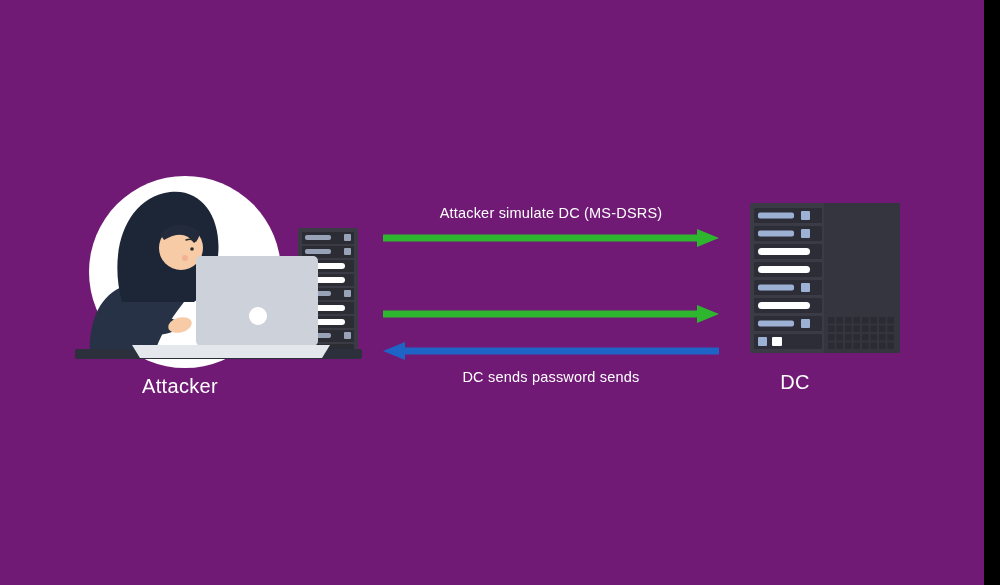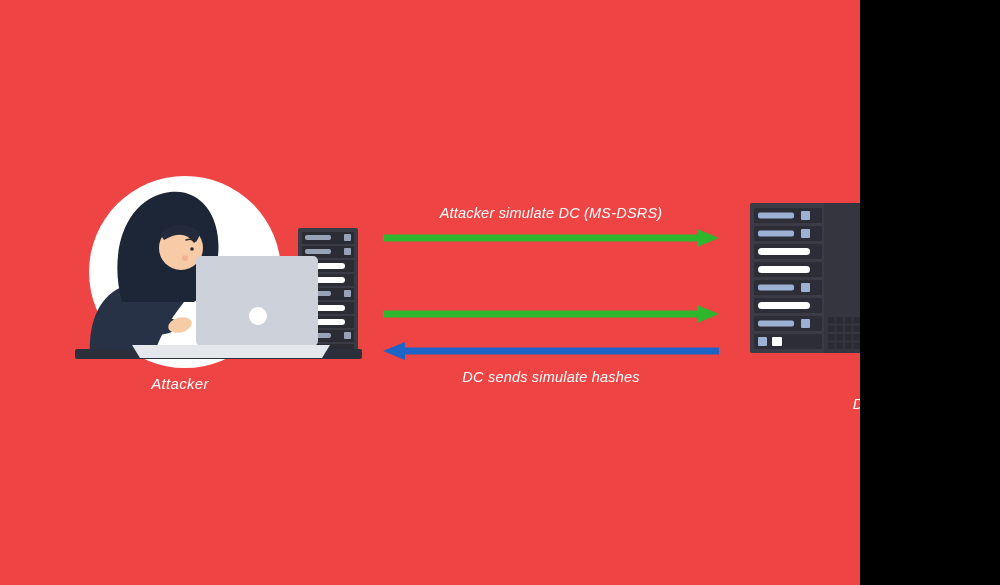--- a/index.html
+++ b/index.html
@@ -1,25 +1,25 @@
 <!DOCTYPE html>
 <html><head>
 <meta charset="utf-8">
 <style>
   html,body{margin:0;padding:0;background:#000;}
   .stage{
-    position:relative;width:860px;height:585px;background:#ef4444;overflow:hidden;
-    font-family:"Liberation Sans",sans-serif;font-style:italic;-webkit-font-smoothing:antialiased;
+    position:relative;width:984px;height:585px;background:#701a75;overflow:hidden;
+    font-family:"Liberation Sans",sans-serif;-webkit-font-smoothing:antialiased;
   }
   .msg-label{
     position:absolute;left:383px;width:336px;text-align:center;
     color:#fff;font-size:14.5px;line-height:21px;letter-spacing:.2px;
   }
   .node-label{
-    position:absolute;text-align:center;color:#fff;font-size:15px;letter-spacing:.3px;
+    position:absolute;text-align:center;color:#fff;font-size:20px;letter-spacing:.3px;
   }
   .arrow{position:absolute;left:383px;width:336px;height:18px;}
   .illu{position:absolute;}
 </style>
 </head>
 <body>
 
 <div class="stage">
 
   <svg class="illu" style="left:60px;top:170px;" width="310" height="200" viewBox="0 0 310 200">
@@ -159,19 +159,19 @@
 
 
   <svg class="arrow" style="top:305px;" viewBox="0 0 336 18">
     <polygon points="0,5.5 314,5.5 314,0 336,9 314,18 314,12.5 0,12.5" fill="#2eb62e"></polygon>
   </svg>
 
   <svg class="arrow" style="top:342px;" viewBox="0 0 336 18">
     <polygon points="336,5.5 22,5.5 22,0 0,9 22,18 22,12.5 336,12.5" fill="#1e63c6"></polygon>
   </svg>
 
-  <div class="msg-label" style="top:367px;">DC sends simulate hashes</div>
+  <div class="msg-label" style="top:367px;">DC sends password sends</div>
 
   <div class="node-label" style="left:100px;top:375px;width:160px;">Attacker</div>
 
-  <div class="node-label" style="left:804px;top:371px;width:120px;margin-top:24px;">DC</div>
+  <div class="node-label" style="left:735px;top:371px;width:120px;">DC</div>
 
 </div>
 
 </body></html>

